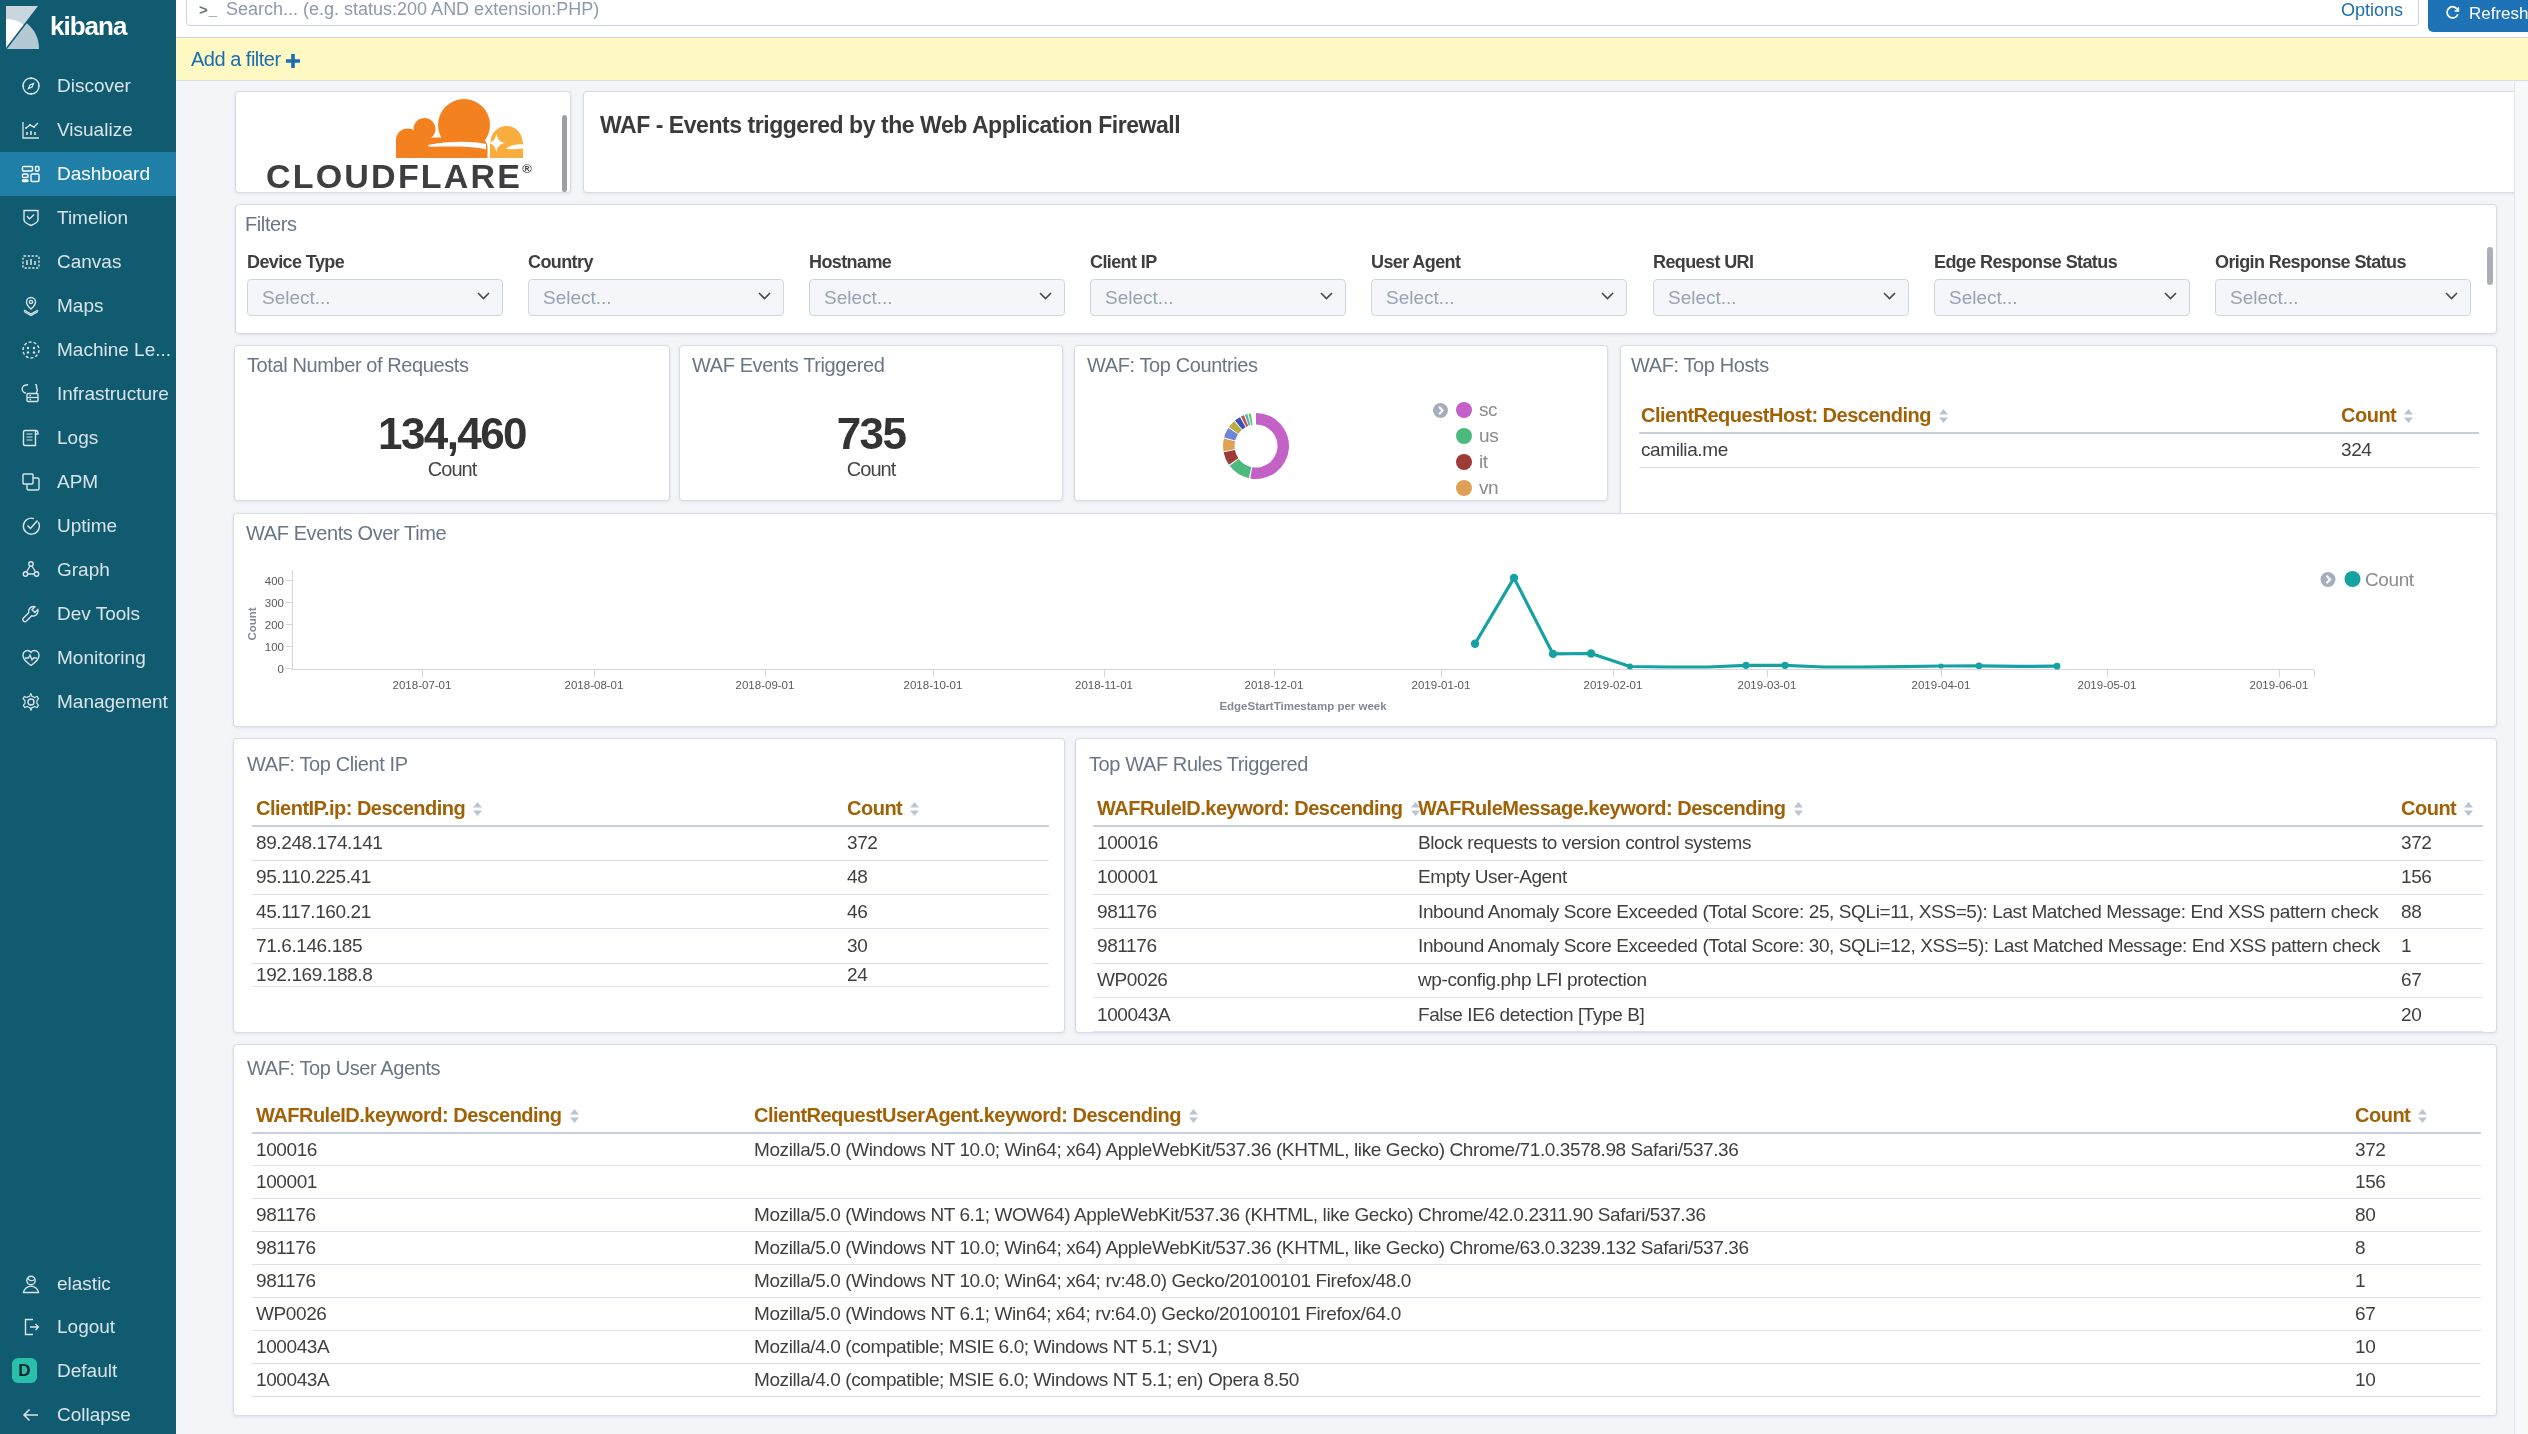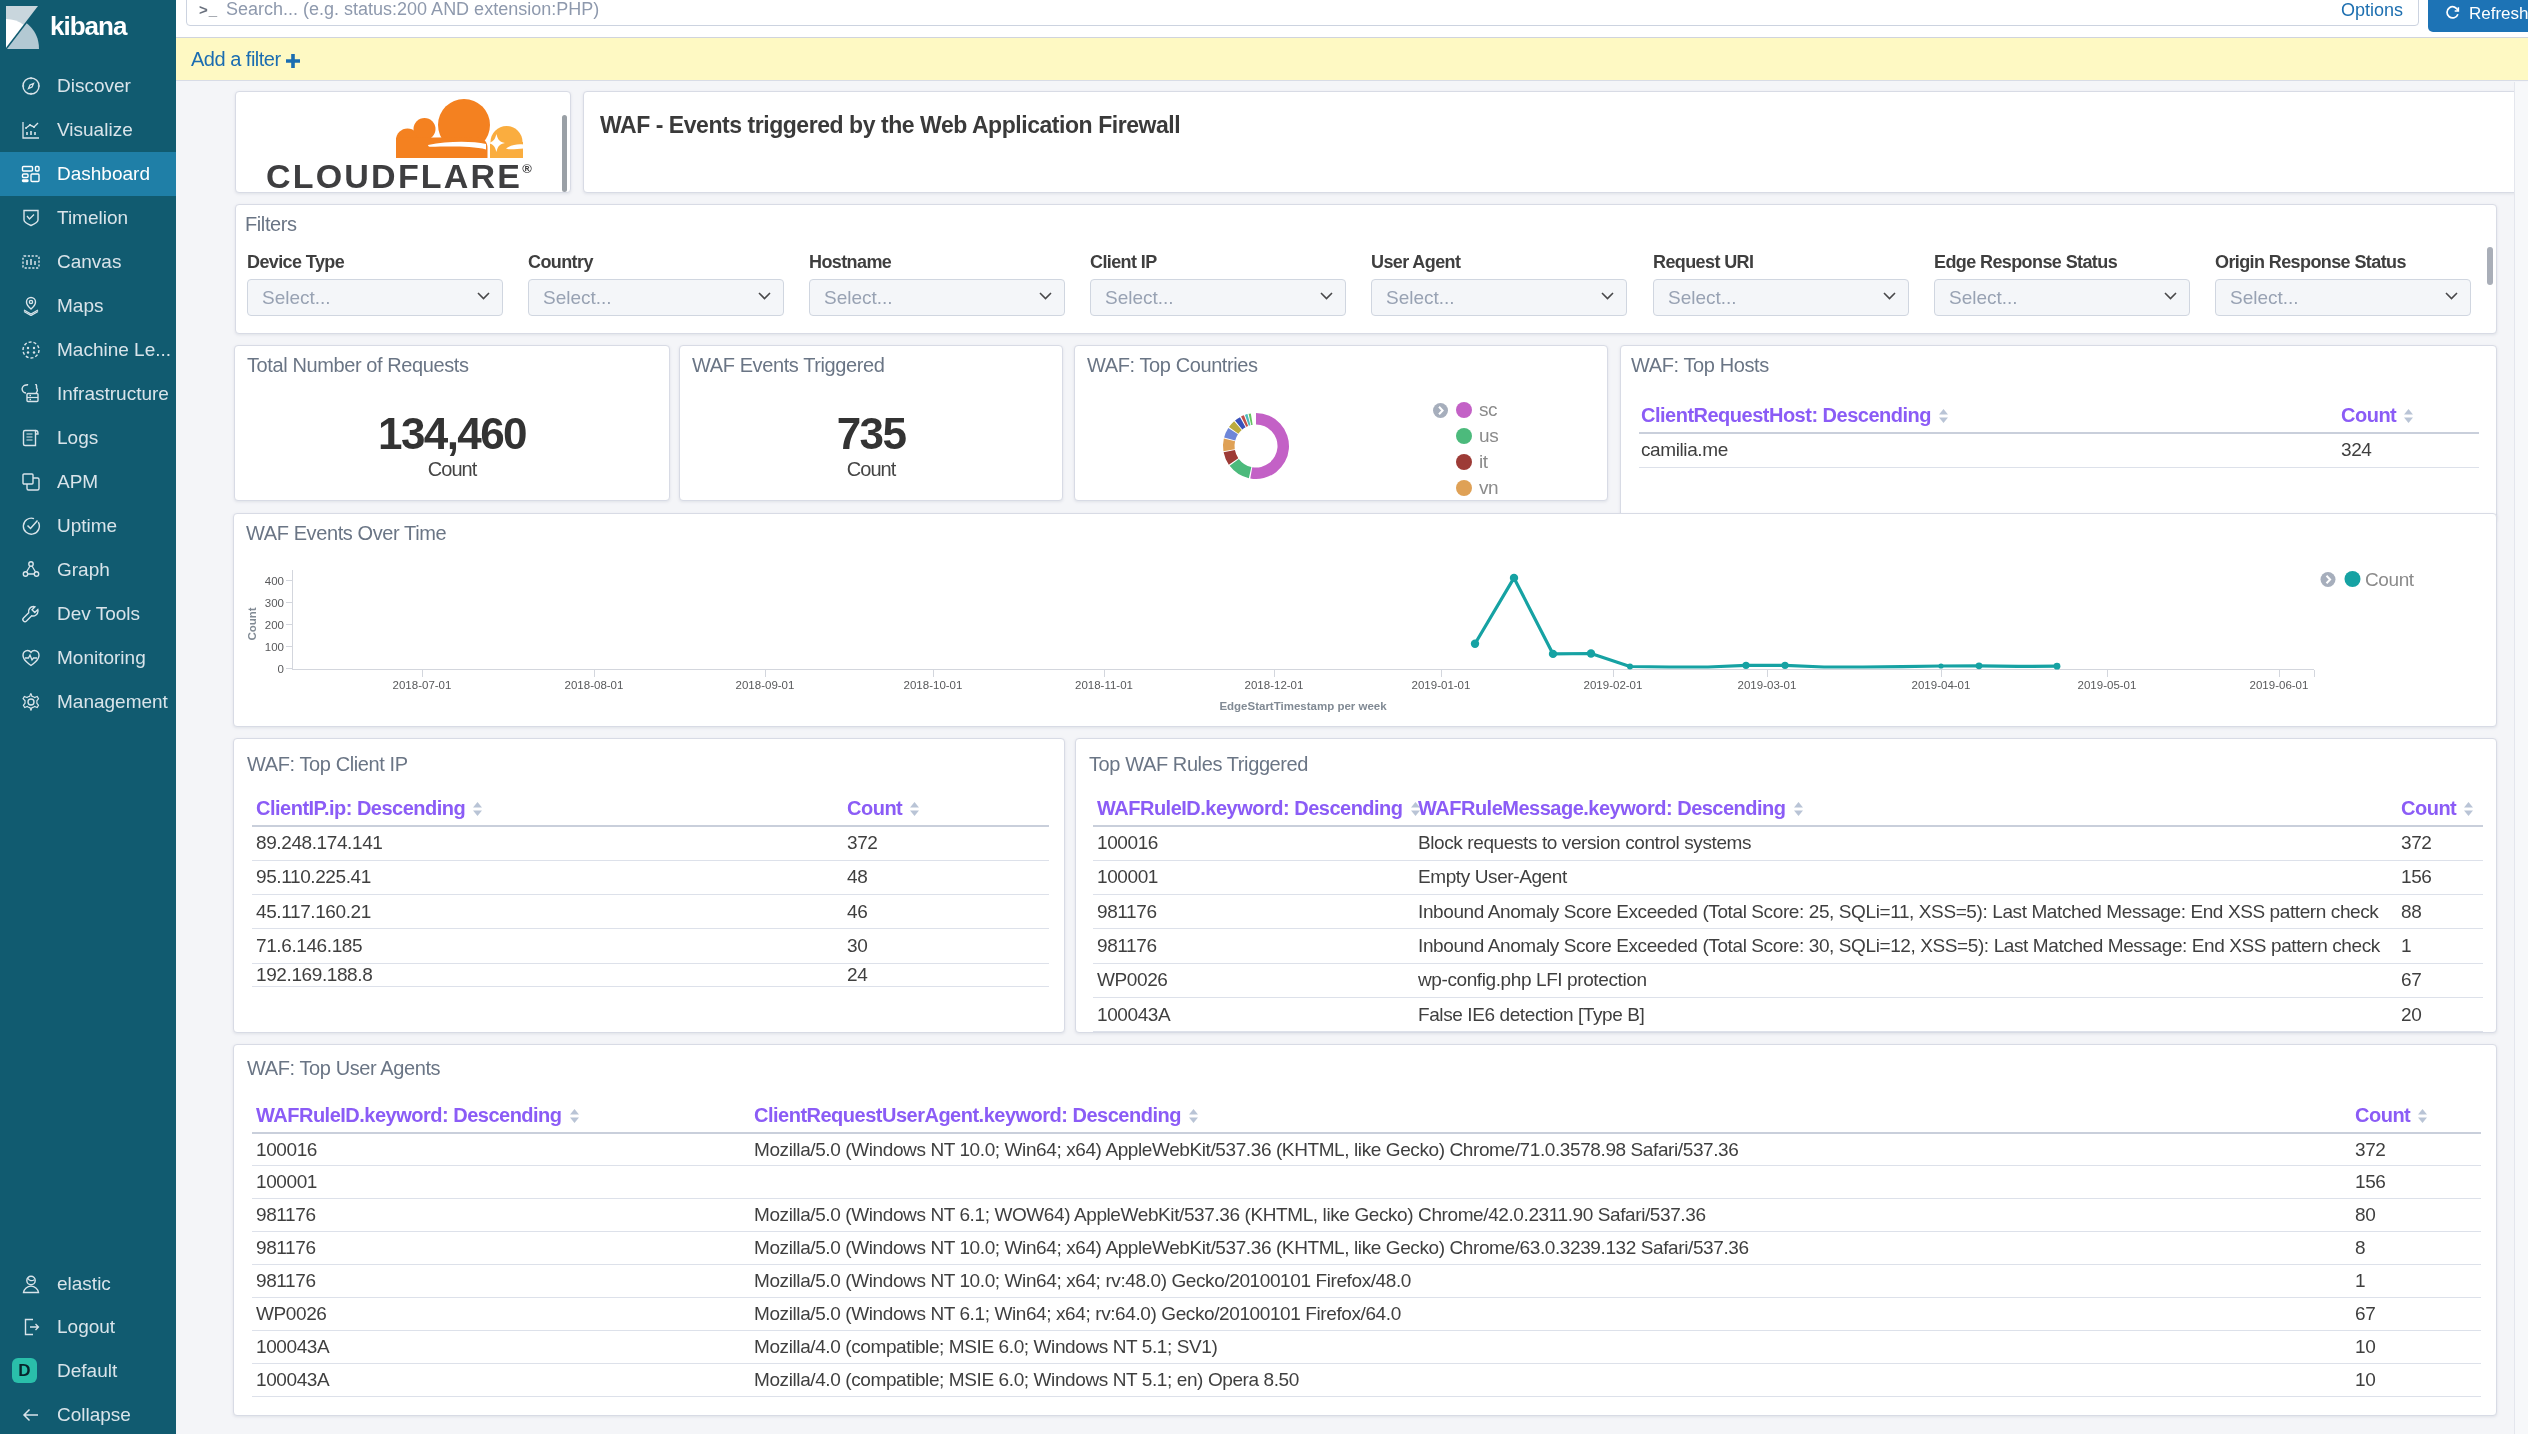--- a/index.html
+++ b/index.html
@@ -26,21 +26,21 @@
 .refreshbtn span { position:absolute; left:41px; top:12px; }
 .filterbar { position:absolute; left:176px; top:38px; width:2352px; height:43px; background:#fef9c3; border-bottom:1px solid #d8dce6; z-index:2; }
 .addfilter { position:absolute; left:15px; top:10px; color:#1b6db1; font-size:20px; letter-spacing:-0.5px; }
 
 
 .panel { position:absolute; background:#fff; border:1px solid #d8dbe5; border-radius:4px; box-shadow:0 1px 3px rgba(130,140,160,0.18); overflow:hidden; }
 .ptitle { position:absolute; left:12px; top:8px; font-size:20px; letter-spacing:-0.4px; color:#6a7585; white-space:nowrap; }
 
 
 table.ktable { border-collapse:collapse; table-layout:fixed; width:100%; }
-table.ktable th { text-align:left; white-space:nowrap; font-size:20px; letter-spacing:-0.5px; font-weight:700; color:#8b5cf6; border-bottom:2px solid #c9cfdb; height:35px; padding:0; vertical-align:middle; }
+table.ktable th { text-align:left; white-space:nowrap; font-size:20px; letter-spacing:-0.5px; font-weight:700; color:#a16207; border-bottom:2px solid #c9cfdb; height:35px; padding:0; vertical-align:middle; }
 table.ktable td { font-size:19px; letter-spacing:-0.4px; color:#3f3f3f; border-bottom:1px solid #dde1ea; padding:0; vertical-align:middle; }
 .sorticon { display:inline-block; vertical-align:middle; margin-left:7px; }
 
 
 .metric-val { position:absolute; width:100%; text-align:center; font-size:44px; letter-spacing:-1.6px; font-weight:700; color:#333333; }
 .metric-lbl { position:absolute; width:100%; text-align:center; font-size:20px; letter-spacing:-1px; color:#454545; }
 
 
 .flabel { position:absolute; top:47px; font-size:18px; letter-spacing:-0.6px; font-weight:700; color:#3f3f3f; }
 .fselect { position:absolute; top:74px; width:256px; height:37px; background:#f4f6f9; border:1px solid #d0d6e0; border-radius:4px; }

